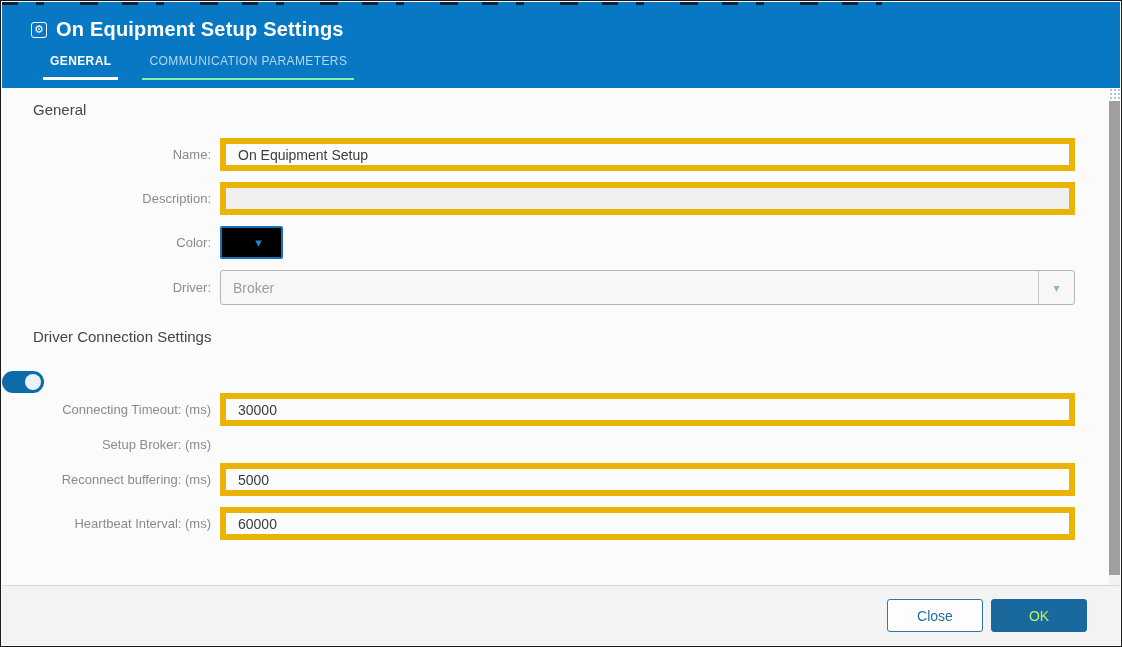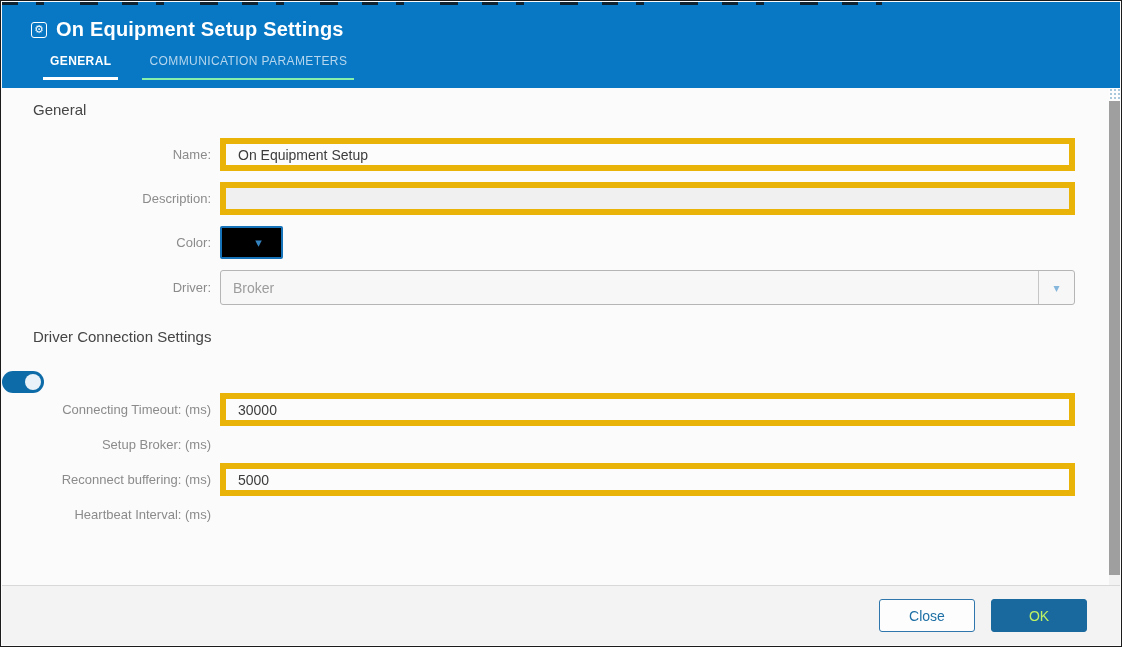--- a/index.html
+++ b/index.html
@@ -84,21 +84,21 @@
     background-size:4px 4px;
   }
   .scroll-thumb {
     position:absolute; top:13px; left:0; right:0; bottom:10px; background:#9f9f9f;
   }
   
   .footer {
     position:absolute; left:1px; right:1px; bottom:1px; height:60px;
     background:#f3f3f3; border-top:1px solid #d8d8d8;
     display:flex; align-items:center; justify-content:flex-end;
-    gap:16px; padding-right:33px;
+    gap:8px; padding-right:33px;
   }
   .btn {
     width:96px; height:33px; border-radius:3px; font-size:14px;
     font-family:"Liberation Sans", sans-serif; cursor:pointer;
   }
   .btn.secondary { background:#fdfdfd; border:1px solid #2e76ab; color:#1d6fa5; }
   .btn.primary { background:#19699e; border:1px solid #19699e; color:#bef264; }
 </style>
 </head>
 <body>
@@ -165,20 +165,21 @@
       <span class="lbl">Setup Broker: (ms)</span>
     </div>
 
     <div class="row">
       <span class="lbl">Reconnect buffering: (ms)</span>
       <input class="txt" type="text" value="5000" style="">
     </div>
 
     <div class="row">
       <span class="lbl">Heartbeat Interval: (ms)</span>
+      <input class="txt" type="text" value="60000" style="">
     </div>
 
   </div>
 
   <div class="scrollbar">
     <div class="scroll-dots"></div>
     <div class="scroll-thumb"></div>
   </div>
 
   <div class="footer">

